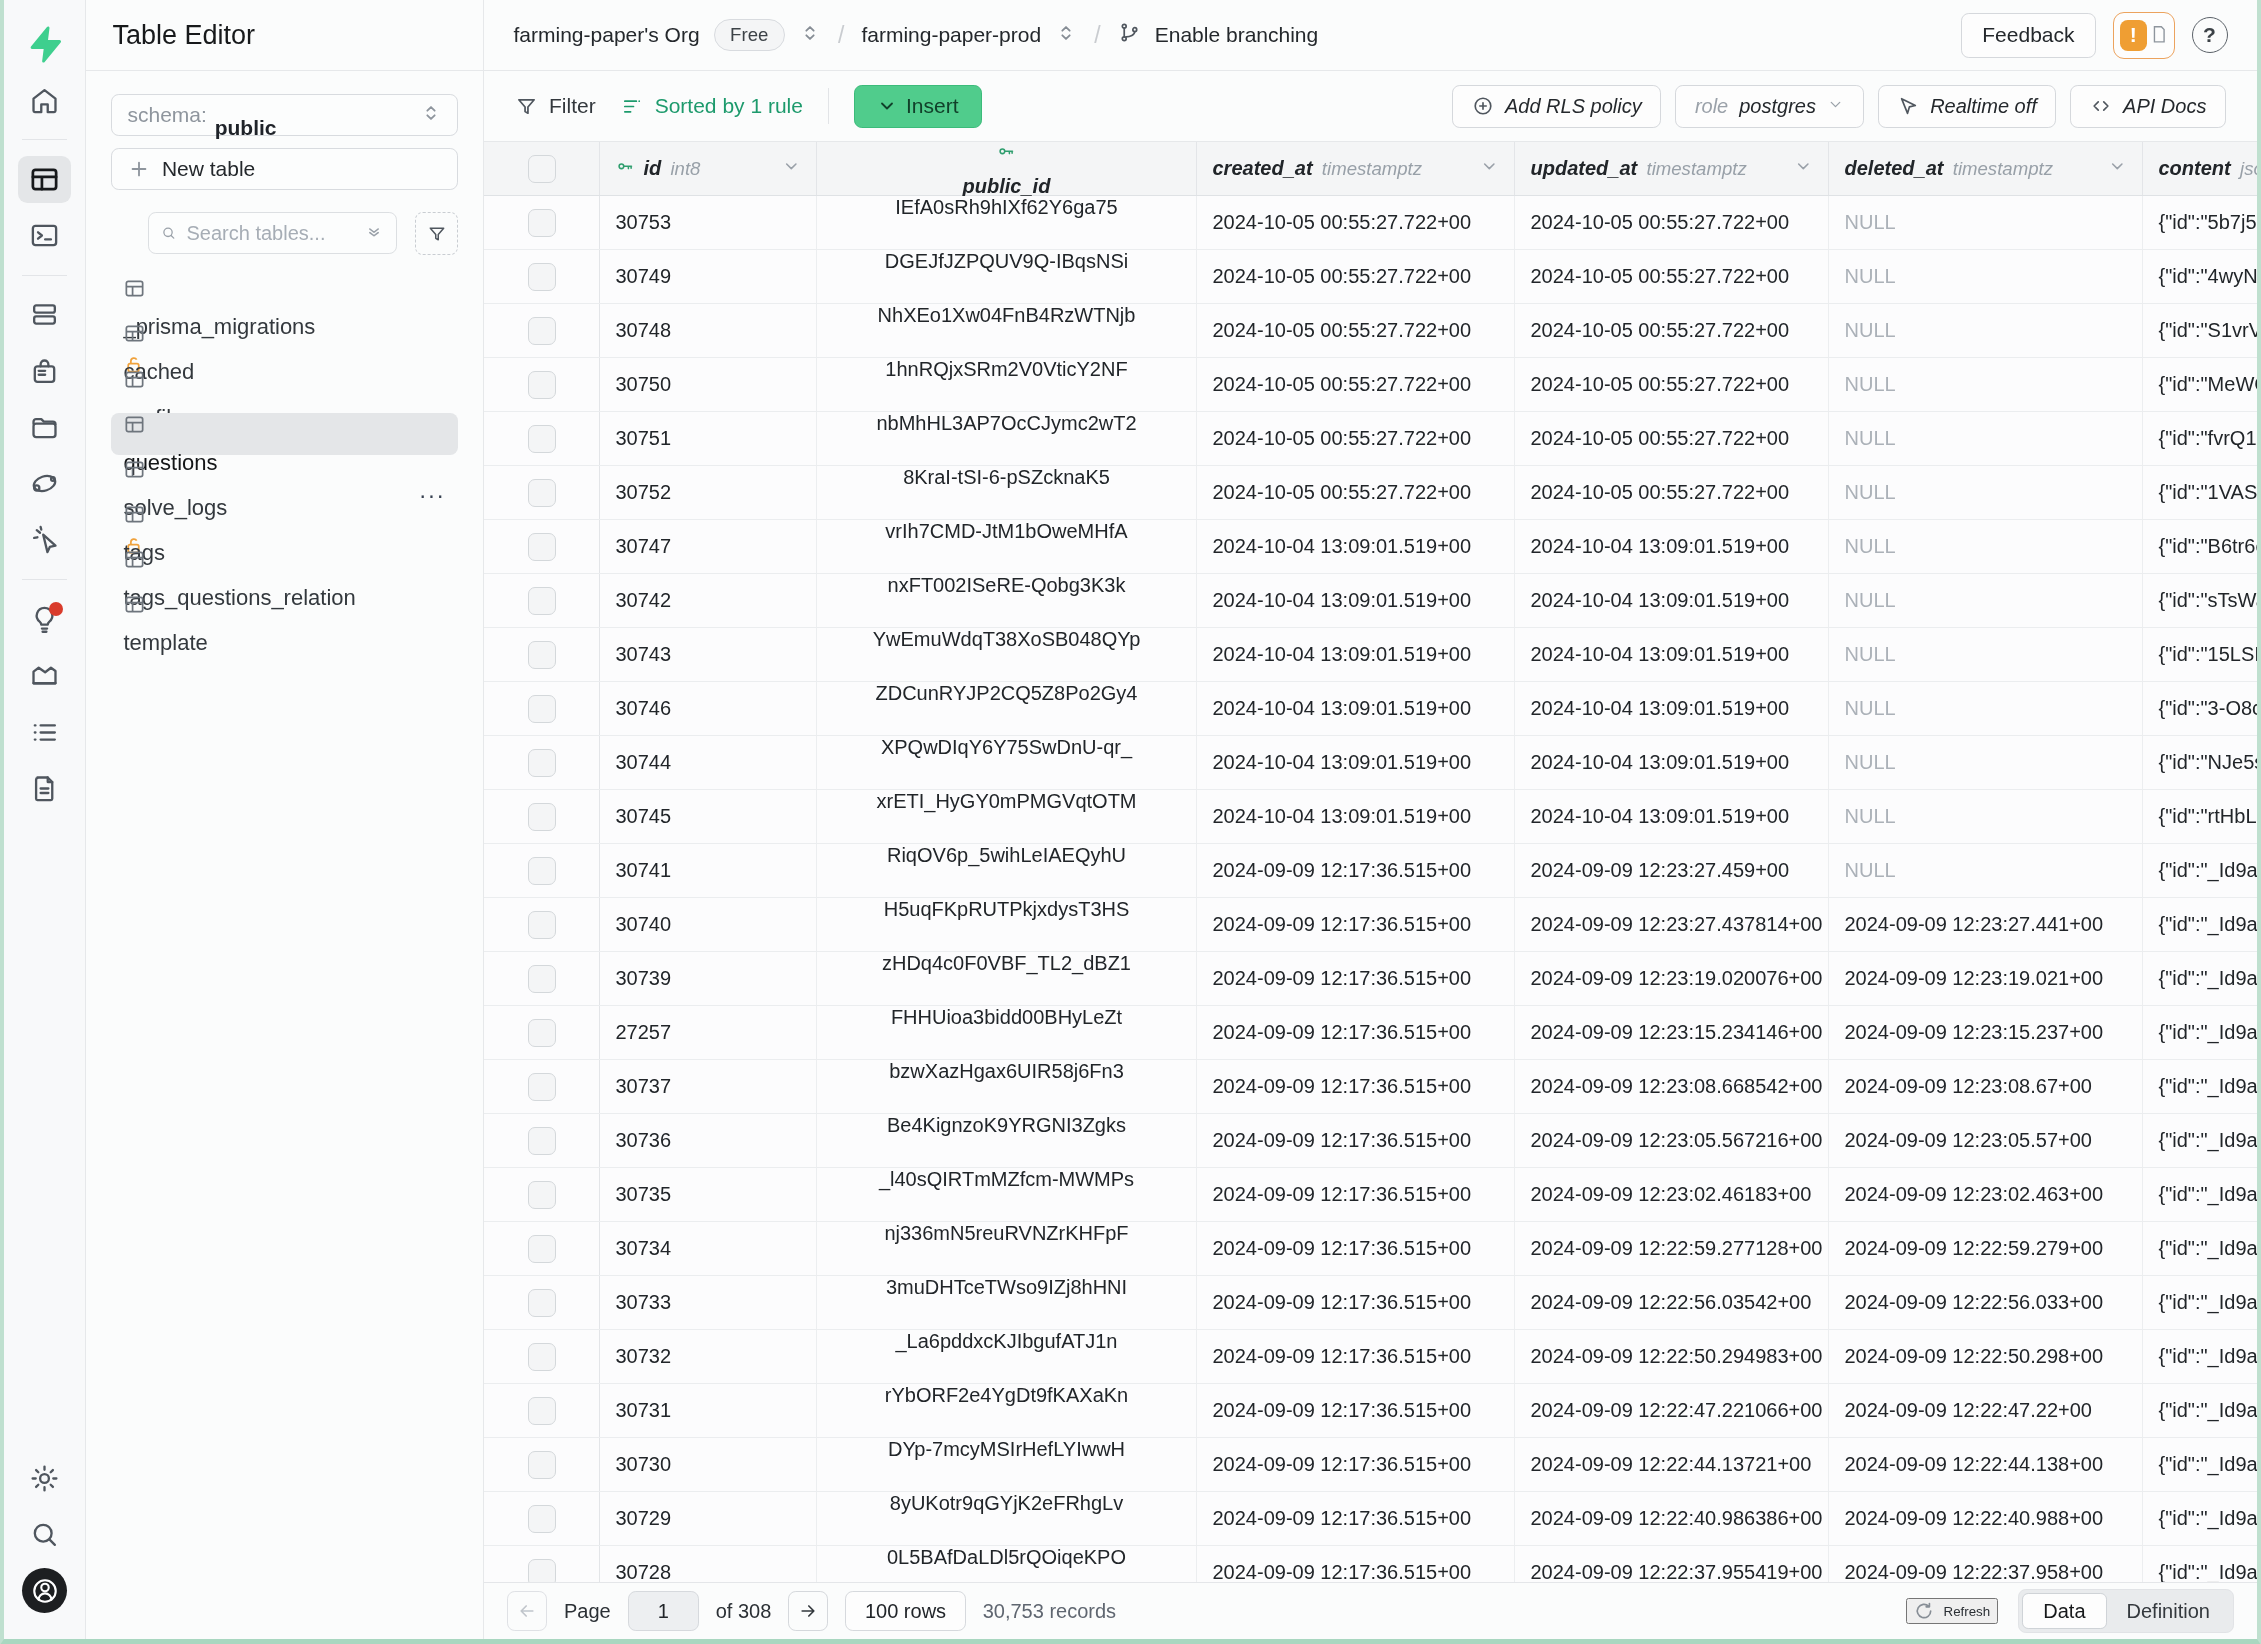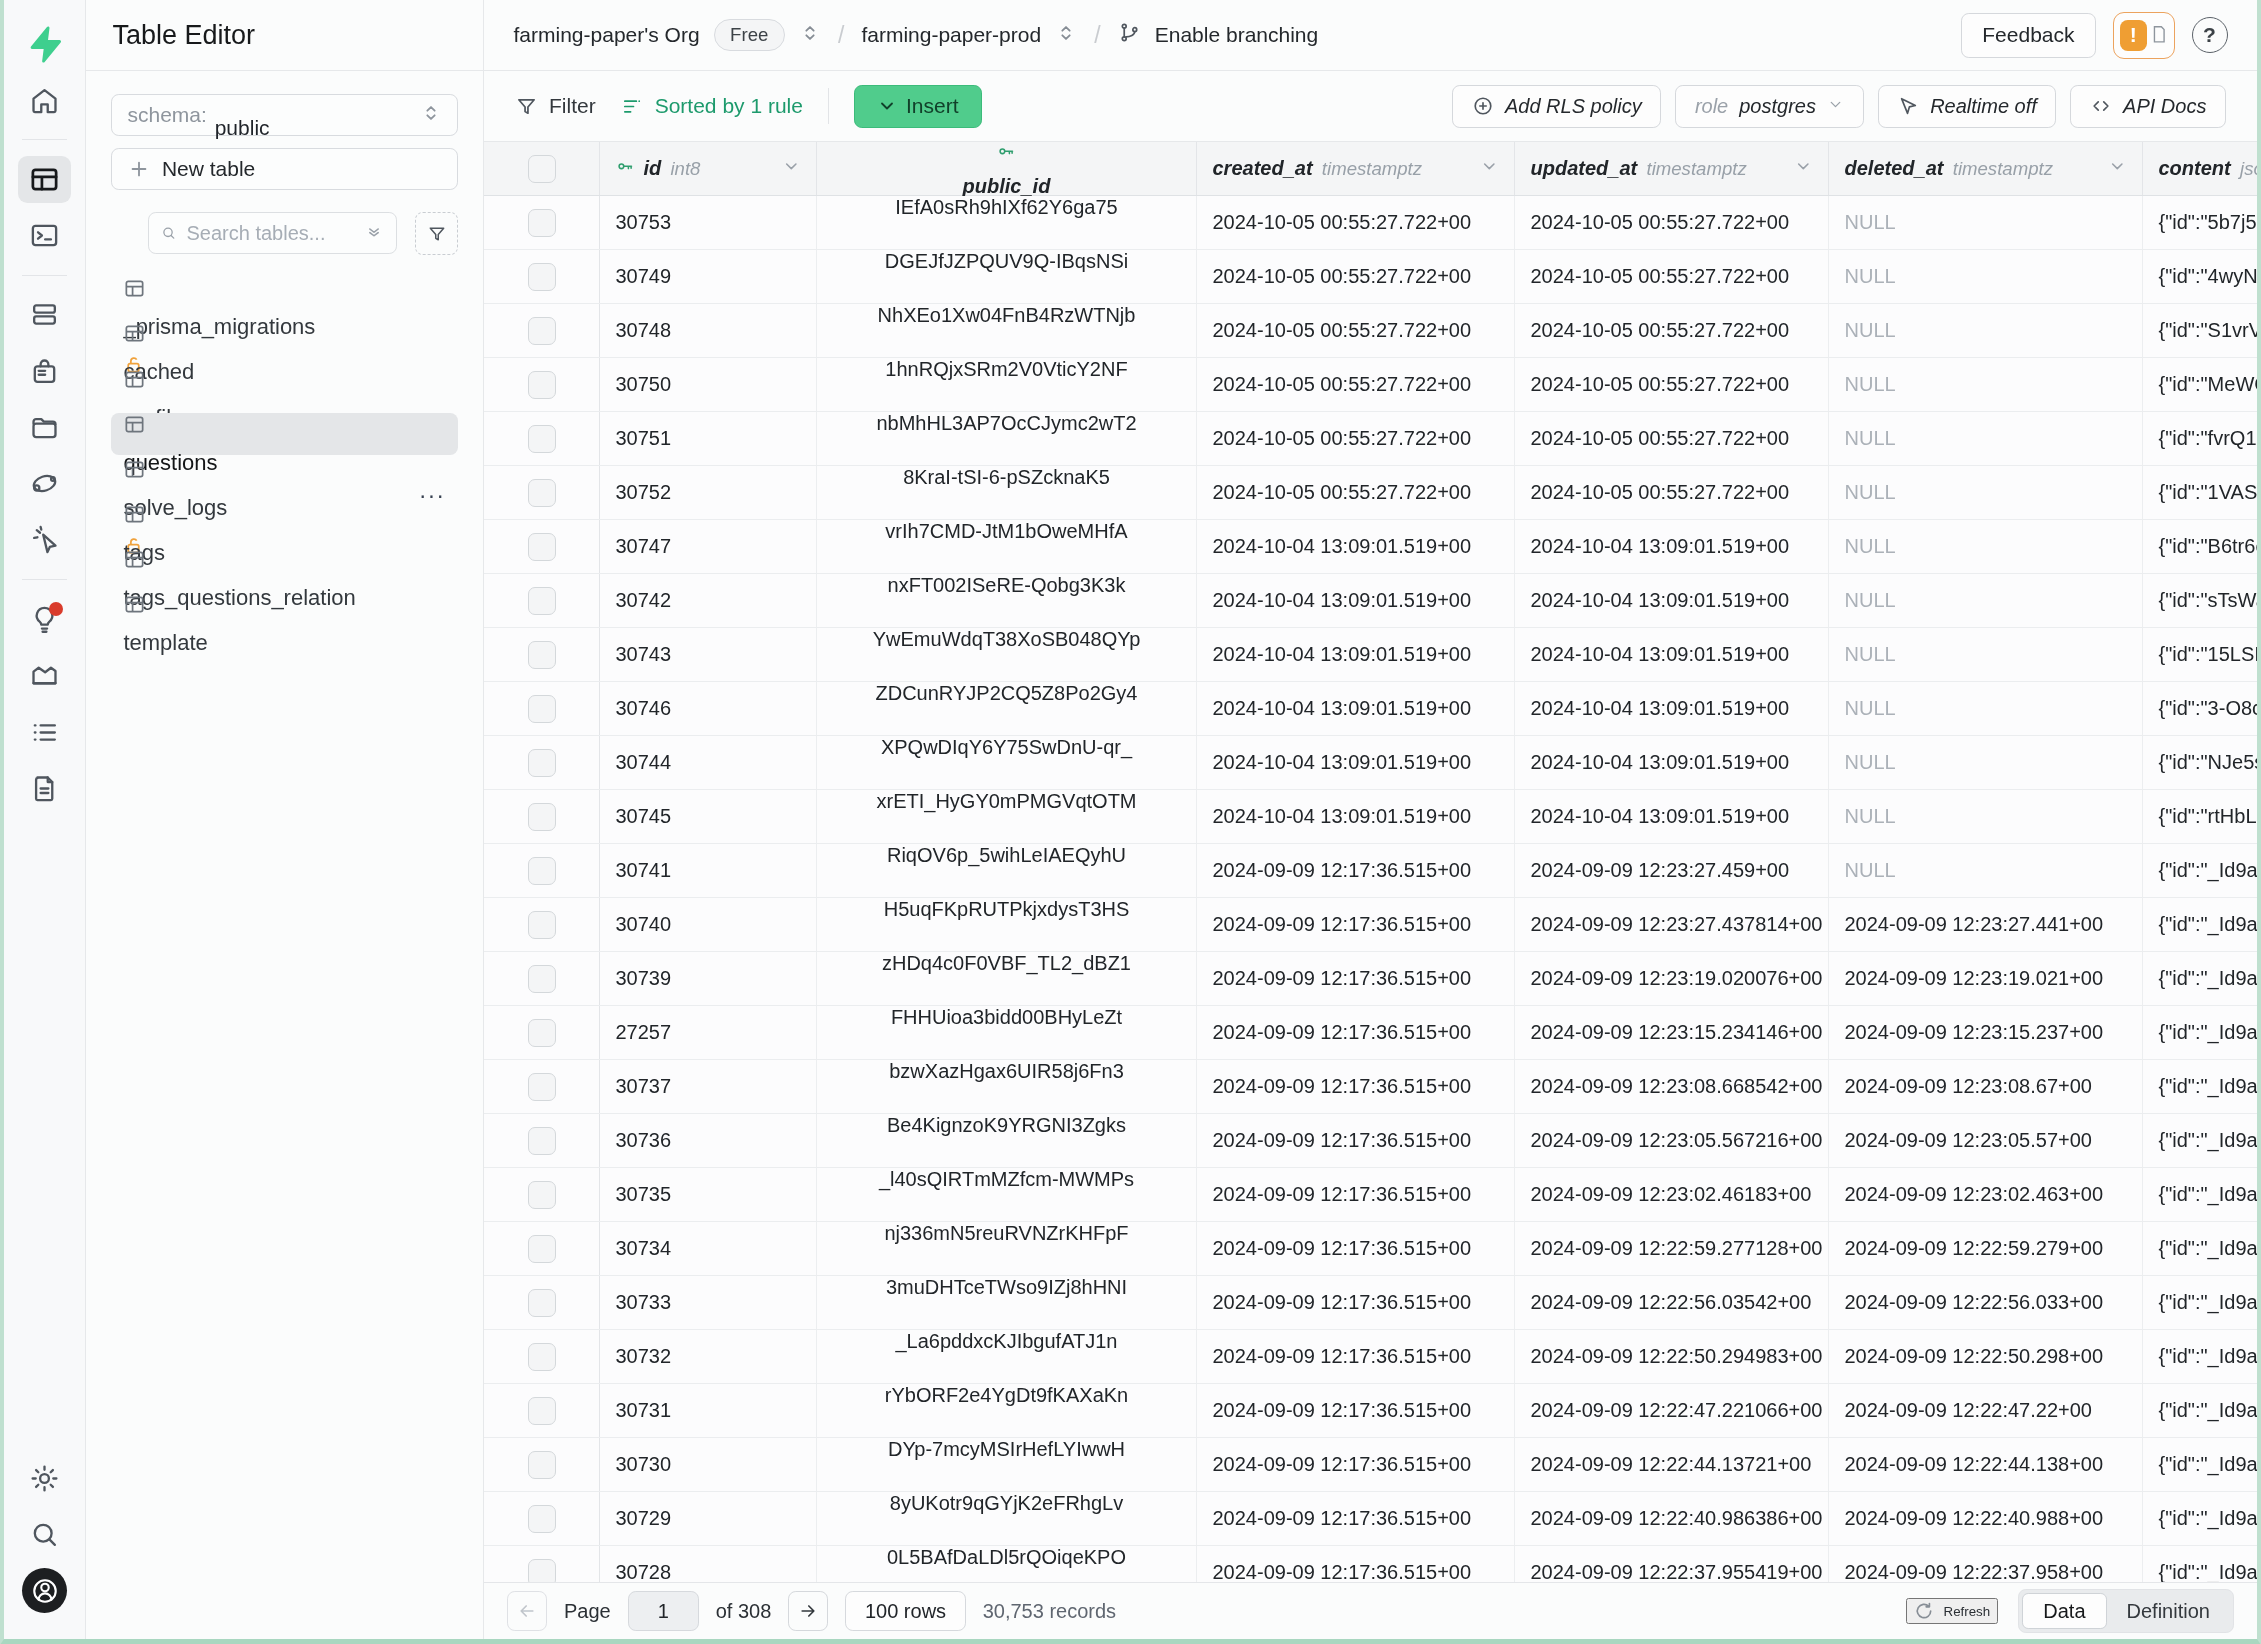--- a/index.html
+++ b/index.html
@@ -23,21 +23,21 @@
   .red-dot{position:absolute;top:6.2px;right:7.8px;width:14px;height:14px;border-radius:50%;background:#d93b2b;}
   .avatar{width:45px;height:45px;border-radius:50%;background:#1d1f21;display:flex;align-items:center;justify-content:center;}
   .avatar svg{width:28px;height:28px;stroke:#fff;fill:none;stroke-width:1.8;}
   
   .sidebar{width:398px;flex:none;background:#fbfcfc;border-right:0.8px solid #e6e8ea;display:flex;flex-direction:column;}
   .sb-head{height:71px;flex:none;border-bottom:0.8px solid #e6e8ea;display:flex;align-items:center;padding:0 26.4px;}
   .sb-title{font-size:27px;font-weight:500;color:#17191b;}
   .sb-body{padding:23px 25px;display:flex;flex-direction:column;min-height:0;}
   .schema-select{height:42px;border:0.8px solid #d8dbdf;border-radius:7.8px;background:#fcfdfd;display:flex;align-items:center;padding:0 15.5px;font-size:21px;}
   .schema-select .lab{color:#8e959d;margin-right:7.8px;}
-  .schema-select .val{color:#1f2329;font-weight:400;margin-top:26px;}
+  .schema-select .val{color:#1f2329;font-weight:700;margin-top:26px;}
   .mlauto{margin-left:auto;}
   .sicon svg{width:22px;height:22px;stroke:#8e959d;fill:none;stroke-width:2;stroke-linecap:round;stroke-linejoin:round;}
   .new-table{height:42px;margin-top:12.4px;border:0.8px solid #d8dbdf;border-radius:7.8px;background:#fcfdfd;display:flex;align-items:center;gap:12.4px;padding:0 15.5px;font-size:21px;color:#24282c;}
   .new-table svg{width:22px;height:22px;stroke:#8e959d;stroke-width:2;fill:none;stroke-linecap:round;}
   .search-row{margin-top:22px;display:flex;gap:18px;align-items:flex-start;padding-left:37px;}
   .search-box{flex:1;height:42px;border:0.8px solid #dcdfe2;border-radius:7.8px;background:#fcfdfd;display:flex;align-items:center;padding:0 12.4px;gap:7.8px;}
   .search-box svg{width:20px;height:20px;stroke:#9aa1a9;fill:none;stroke-width:2;stroke-linecap:round;}
   .search-box input{border:none;outline:none;background:transparent;font-size:20px;color:#374151;width:100%;font-family:"Liberation Sans",sans-serif;}
   .search-box input::placeholder{color:#a6adb5;}
   .filter-btn{width:43px;height:43px;flex:none;border:1.6px dashed #c9cdd2;border-radius:7.8px;display:flex;align-items:center;justify-content:center;background:transparent;}

